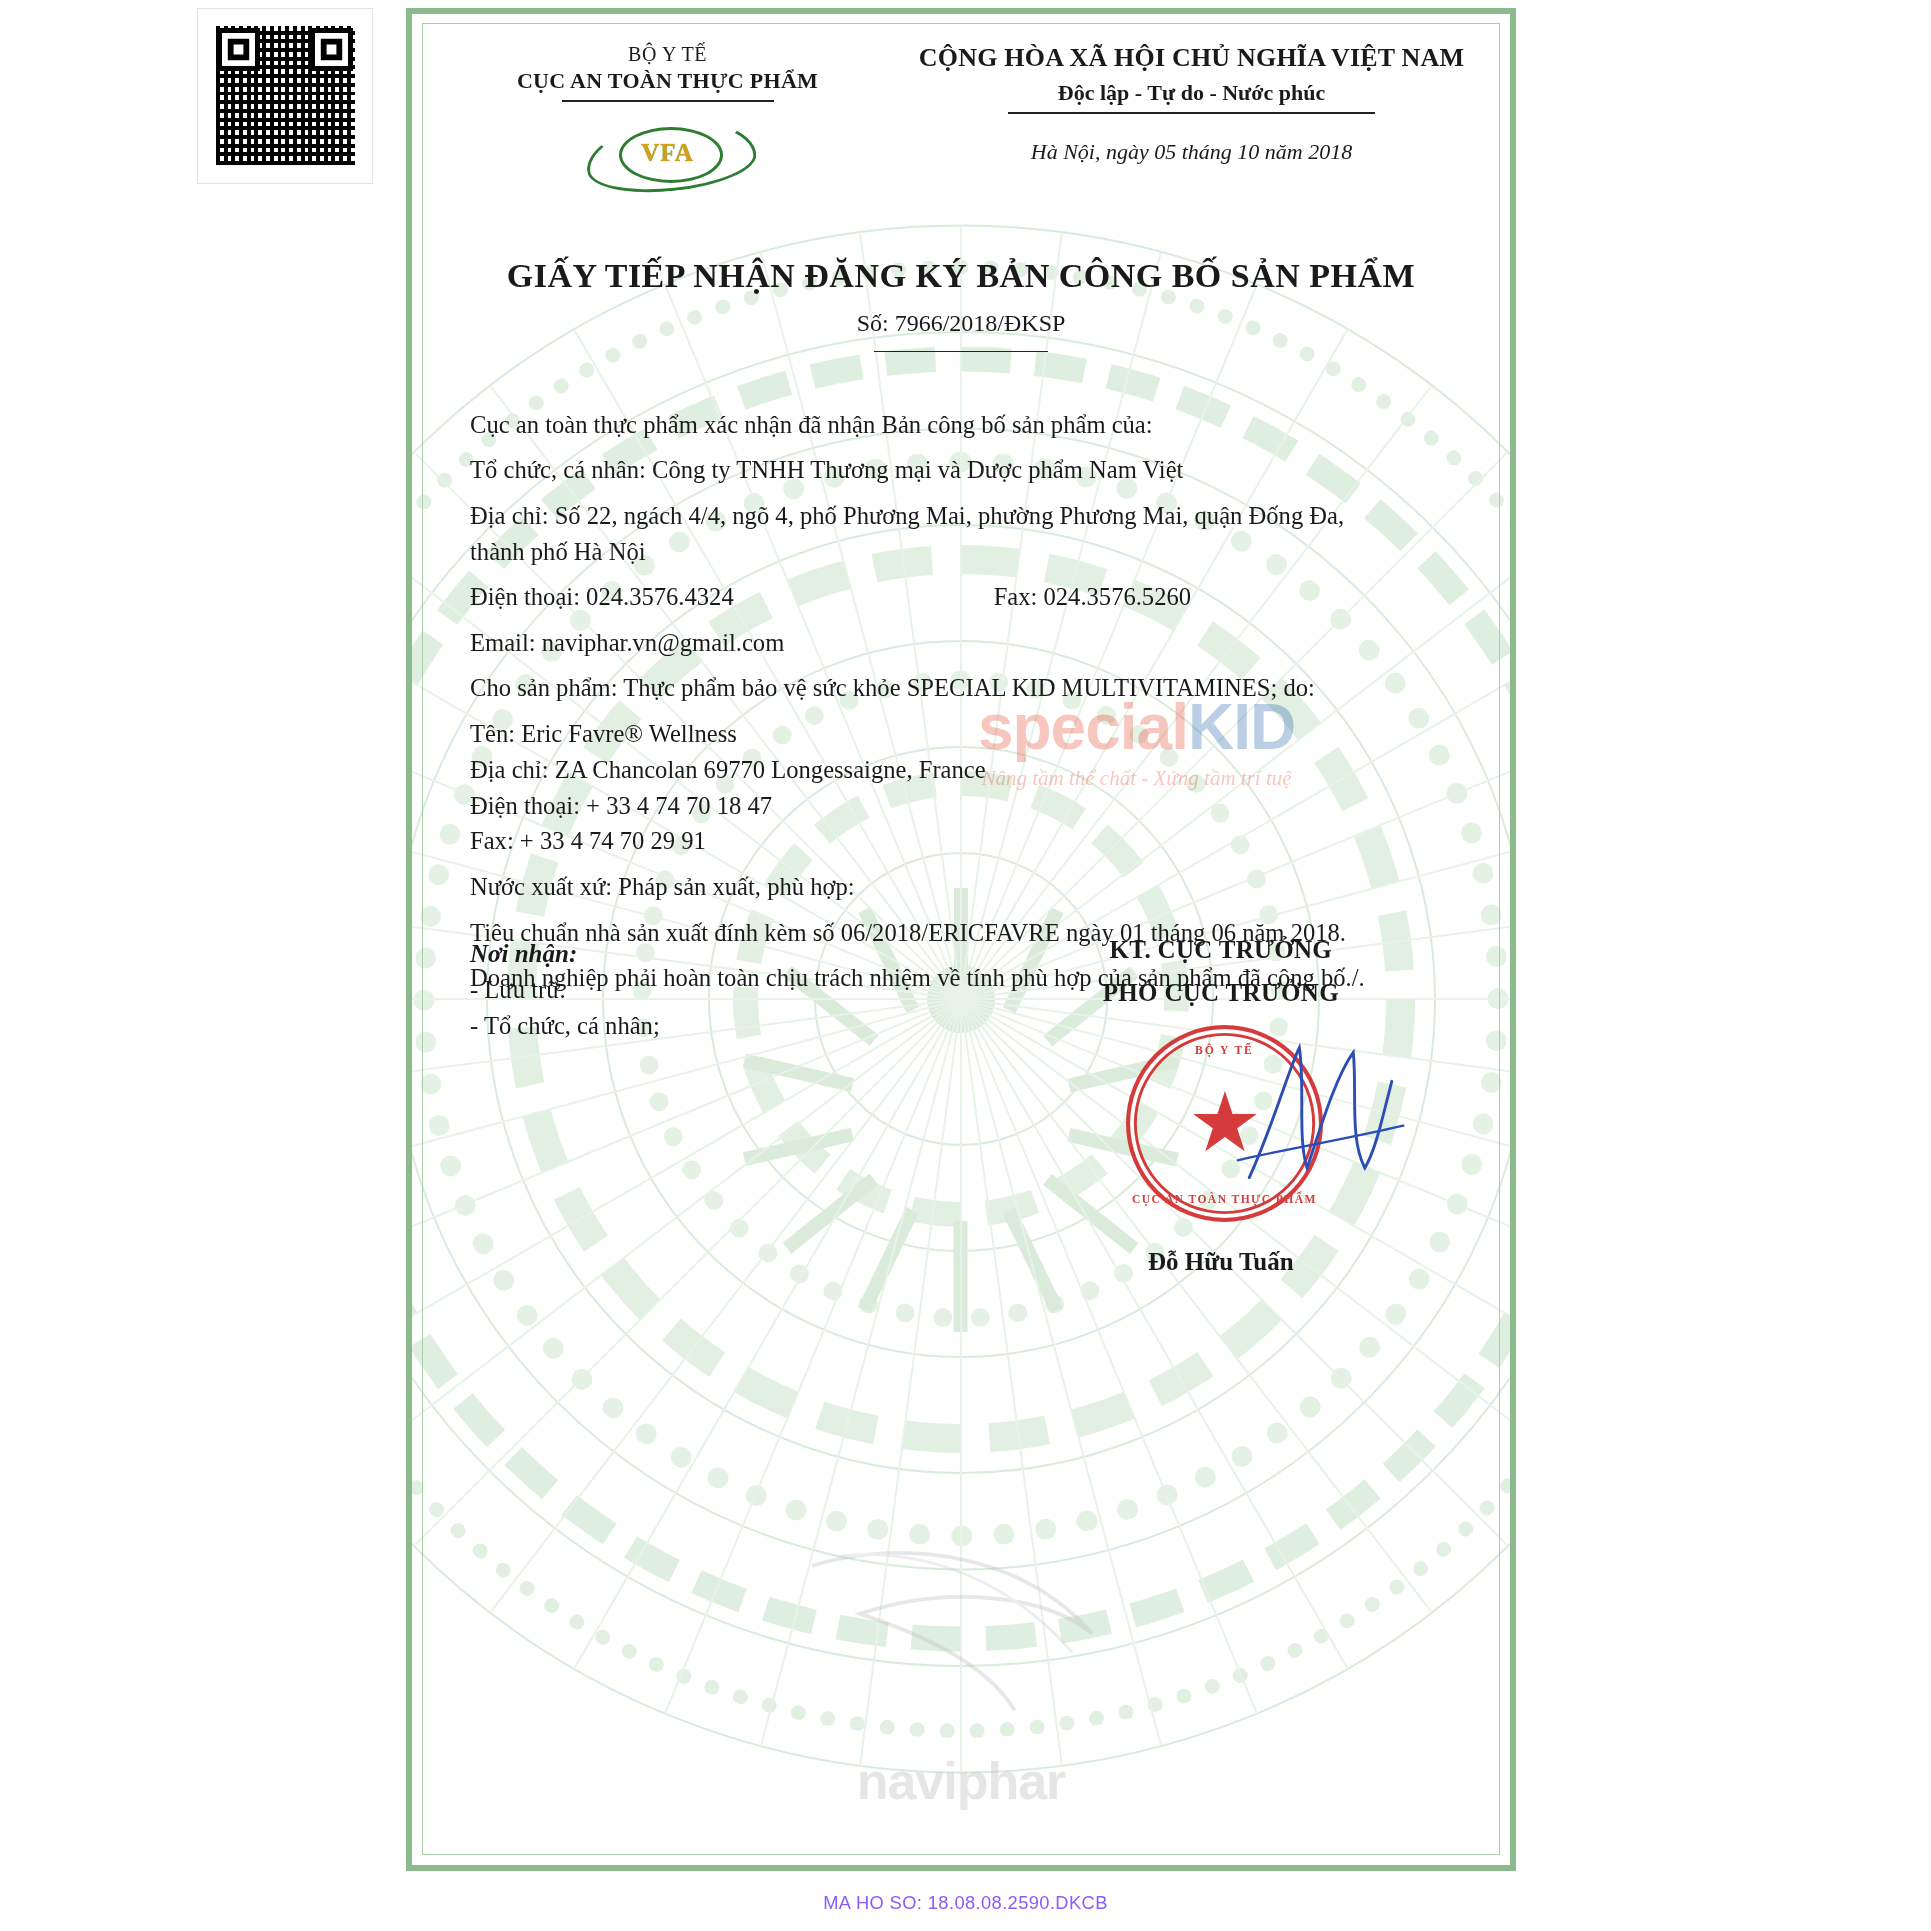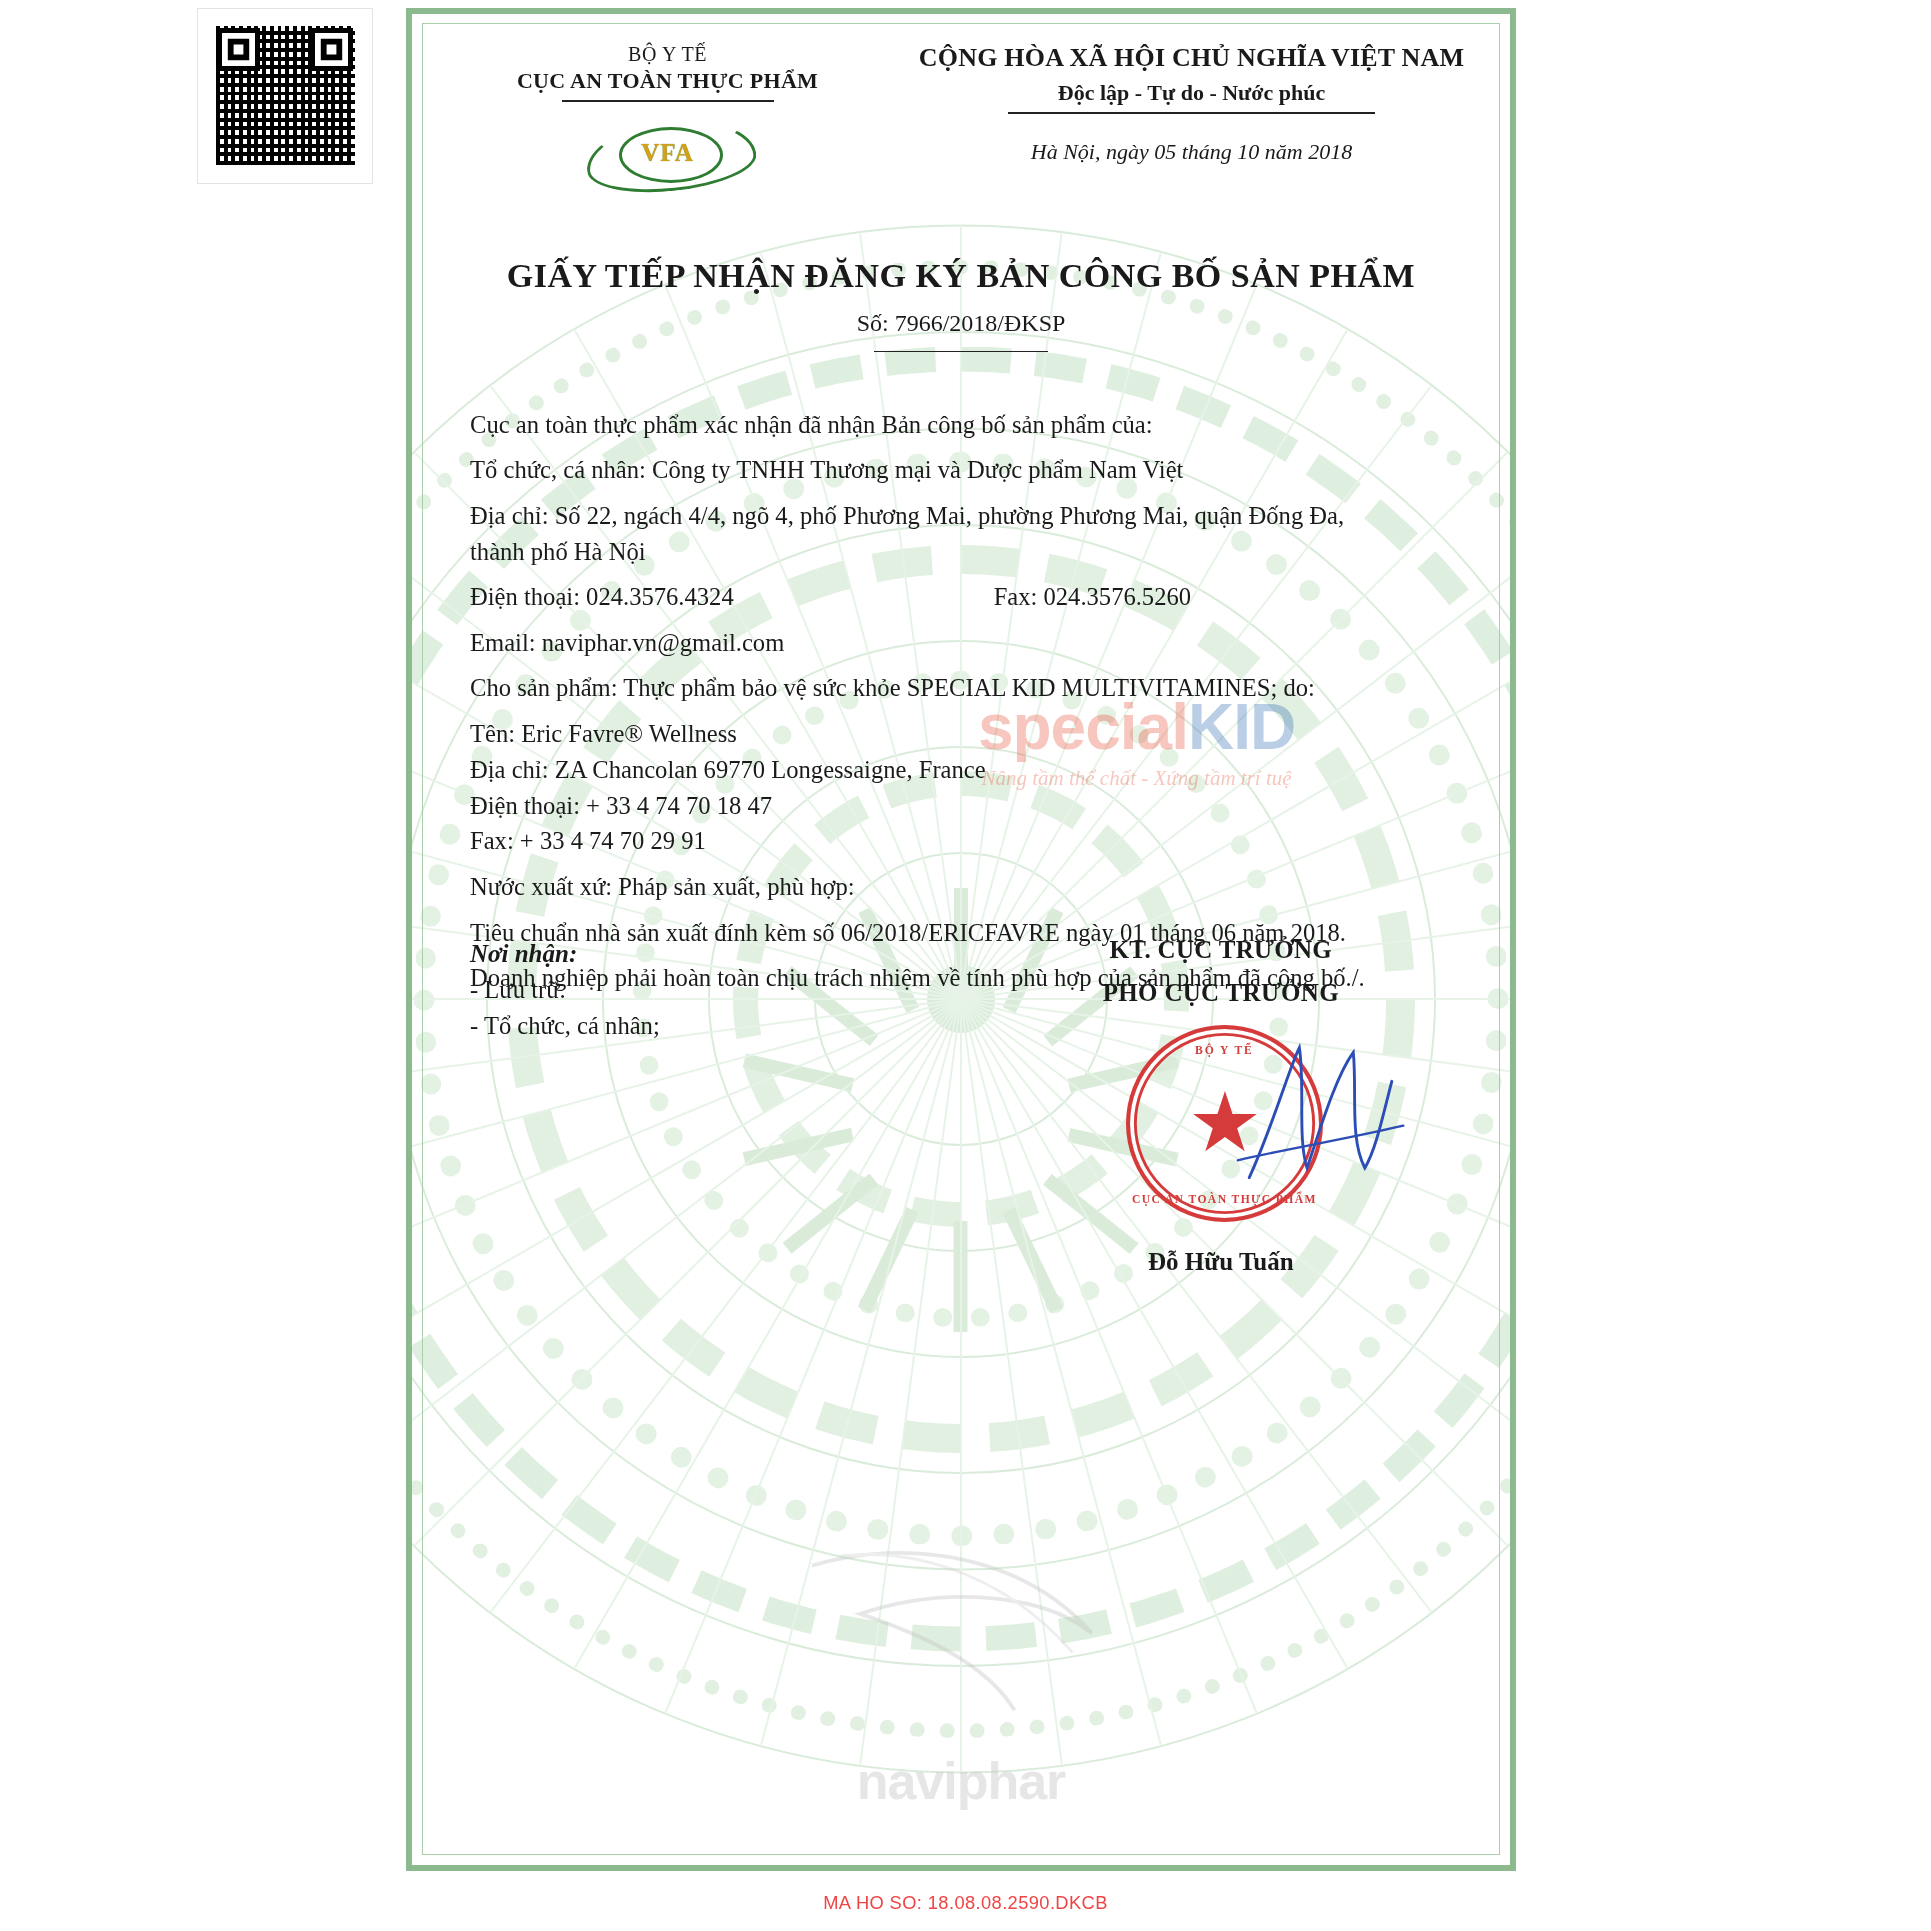--- a/index.html
+++ b/index.html
@@ -408,21 +408,21 @@
   }
 
   
   .bottom-code {
     position: absolute;
     left: 0; right: 0;
     top: 1892px;
     text-align: center;
     font-family: "Liberation Sans", sans-serif;
     font-size: 18.3px;
-    color: #ef4444;
+    color: #8b5cf6;
     letter-spacing: 0.4px;
   }
 </style>
 </head>
 <body>
 
 <div class="qr-box">
   <div class="qr-code"></div>
 </div>
 

